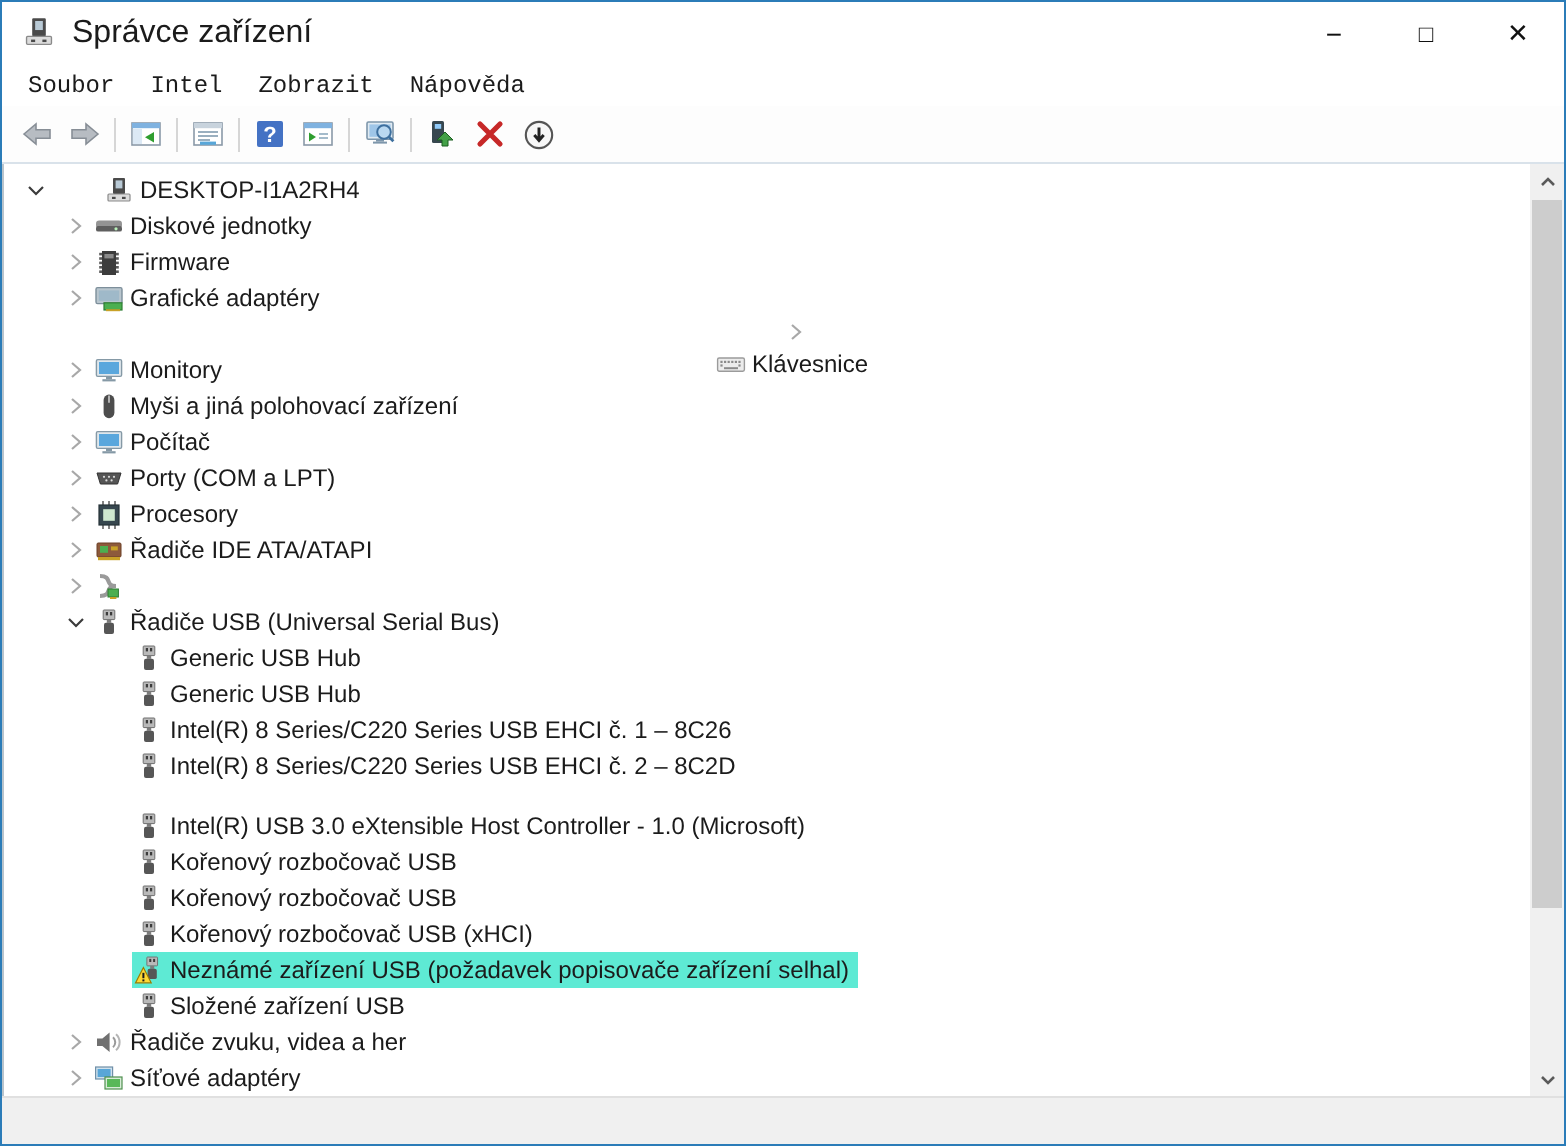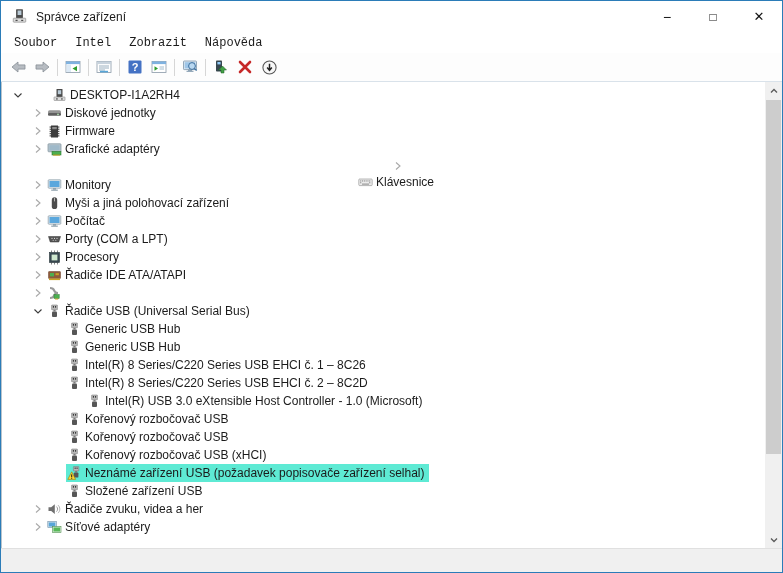--- a/index.html
+++ b/index.html
@@ -5,21 +5,21 @@
   html,body{margin:0;padding:0;background:#e6e6e6;}
   .window{
     position:relative;width:783px;height:573px;box-sizing:border-box;
     border:1px solid #2b7cb8;background:#ffffff;
     font-family:"Liberation Sans",sans-serif;font-size:12px;color:#1b1b1b;
     display:flex;flex-direction:column;overflow:hidden;
   }
   
   .titlebar{height:31px;flex:0 0 31px;display:flex;align-items:center;padding-left:10px;background:#fff;}
   .title-icon{width:17px;height:17px;margin-right:8px;flex:0 0 17px;}
-  .title-text{font-size:12px;}
+  .title-text{font-size:16px;}
   .win-controls{margin-left:auto;display:flex;height:100%;}
   .win-btn{width:46px;height:100%;display:flex;align-items:center;justify-content:center;color:#111;}
   .win-btn.min{font-size:14px;padding-bottom:6px;}
   .win-btn.max{font-size:12px;}
   .win-btn.close{font-size:13px;}
   
   .menubar{height:21px;flex:0 0 21px;display:flex;align-items:center;padding-left:4px;background:#fff;font-family:Liberation Mono, monospace;}
   .menu-item{padding:2px 9px;}
   
   .toolbar{height:28px;flex:0 0 28px;display:flex;align-items:center;padding-left:5px;
@@ -476,21 +476,21 @@
                 <rect x="4.6" y="1" width="5.8" height="4.8" rx="0.4" fill="#b9b9b9" stroke="#6e6e6e" stroke-width="0.5"></rect>
                 <rect x="5.9" y="2" width="1.1" height="1.7" fill="#3c3c3c"></rect>
                 <rect x="8" y="2" width="1.1" height="1.7" fill="#3c3c3c"></rect>
                 <rect x="6.4" y="5.8" width="2.2" height="1.6" fill="#7c7c7c"></rect>
                 <rect x="5" y="7.4" width="5" height="5.6" rx="1" fill="#565656"></rect>
               </svg>
             </span>
       <span class="tree-label">Intel(R) 8 Series/C220 Series USB EHCI č. 2 – 8C2D</span>
     </span>
   </div>
-        <div class="tree-row" style="padding-left: 68px;">
+        <div class="tree-row" style="padding-left: 48px; margin-top: 12px;">
     <span class="expander"></span>
     <span class="sel-region">
       <span class="tree-icon">
               <svg width="15" height="15" viewBox="0 0 15 15">
                 <rect x="4.6" y="1" width="5.8" height="4.8" rx="0.4" fill="#b9b9b9" stroke="#6e6e6e" stroke-width="0.5"></rect>
                 <rect x="5.9" y="2" width="1.1" height="1.7" fill="#3c3c3c"></rect>
                 <rect x="8" y="2" width="1.1" height="1.7" fill="#3c3c3c"></rect>
                 <rect x="6.4" y="5.8" width="2.2" height="1.6" fill="#7c7c7c"></rect>
                 <rect x="5" y="7.4" width="5" height="5.6" rx="1" fill="#565656"></rect>
               </svg>

